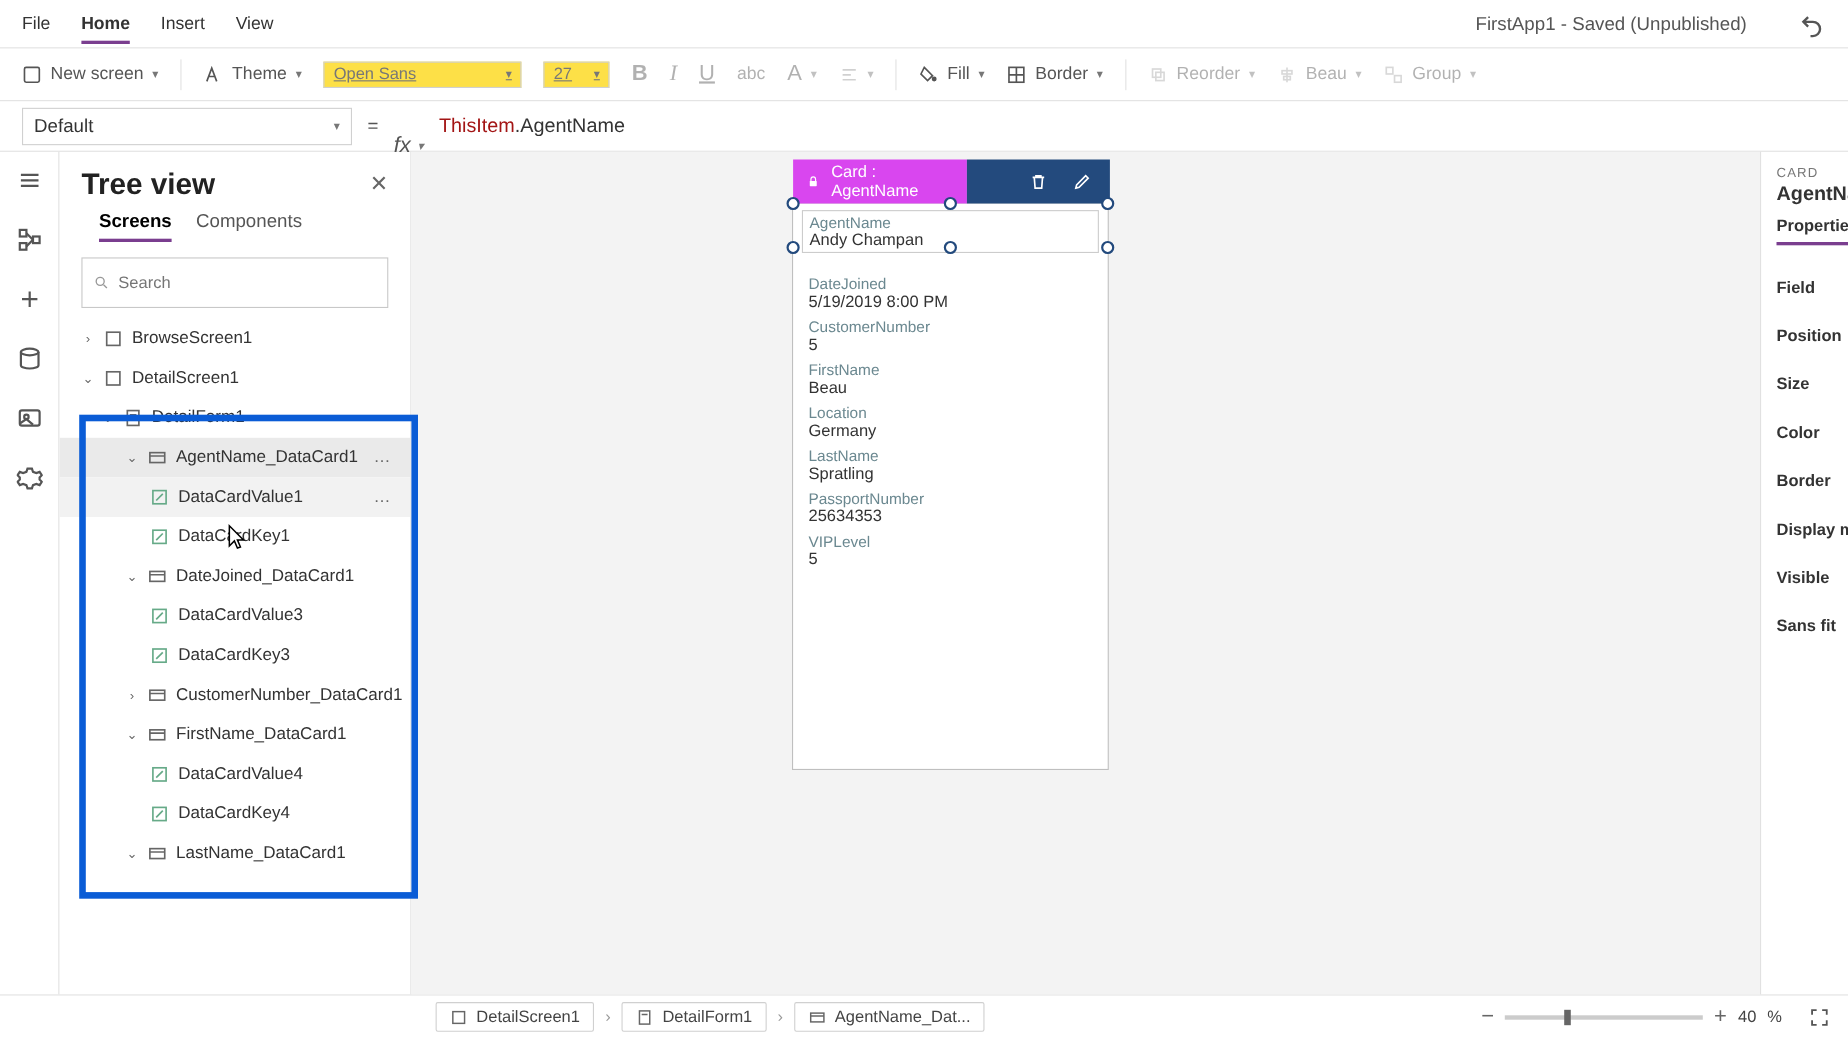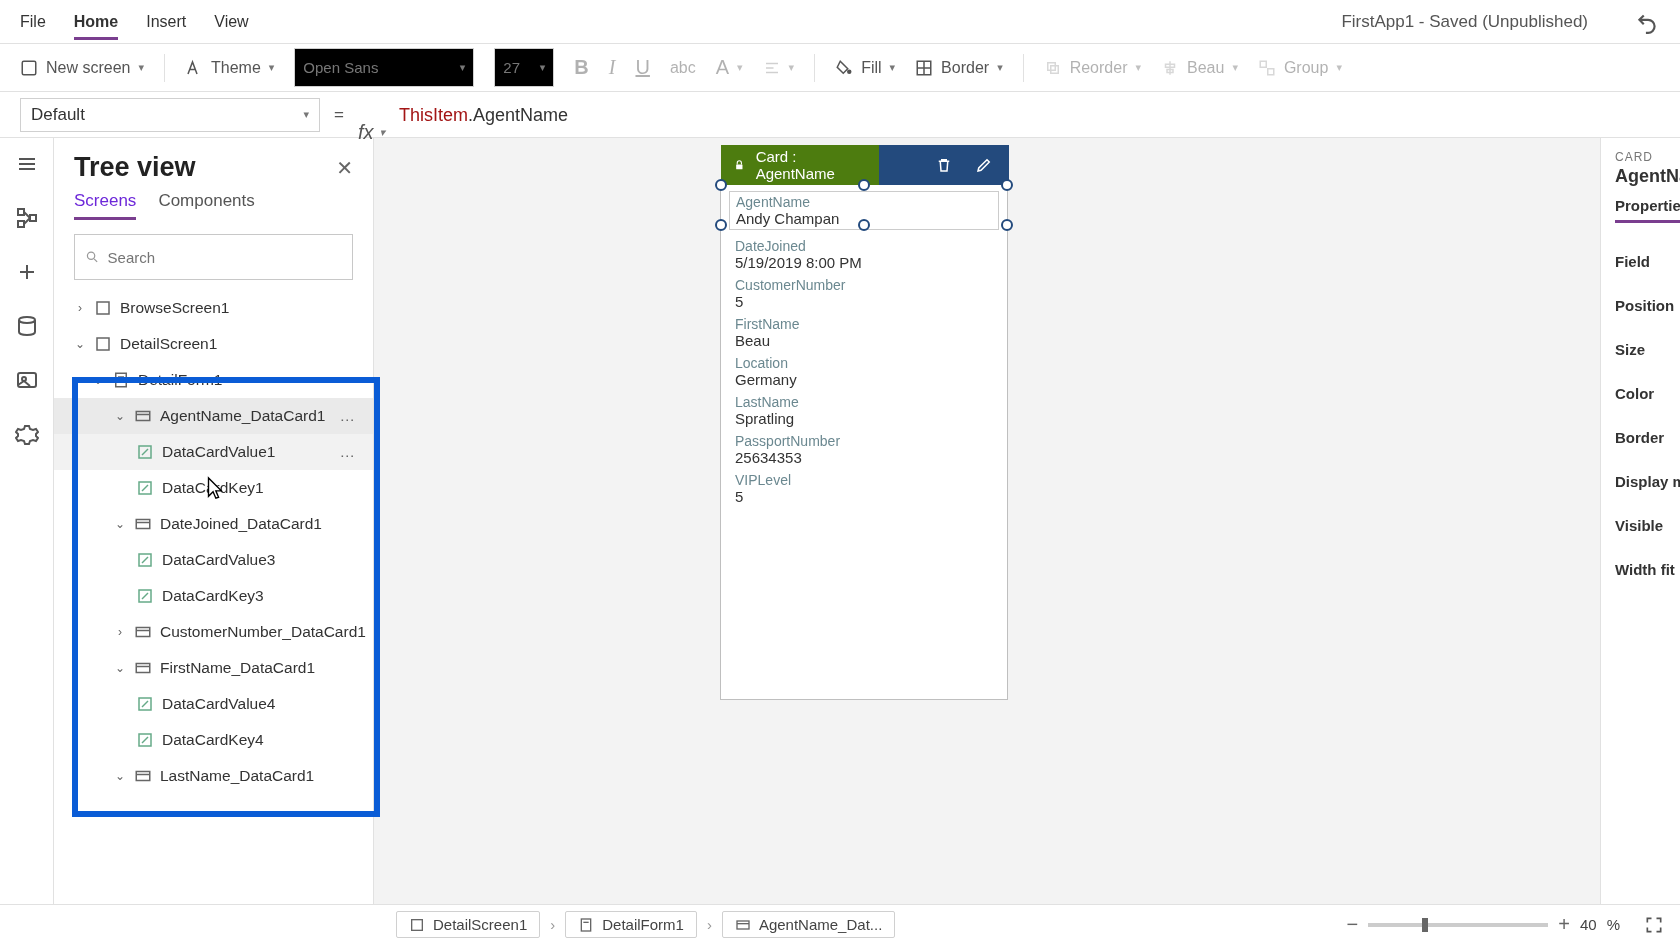--- a/index.html
+++ b/index.html
@@ -12,21 +12,21 @@
 .menubar .spacer { flex: 1; }
 .menubar .app-title { font-size: 17px; color: #555; }
 .menubar .undo-icon { width: 26px; height: 26px; }
 
 
 .toolbar { height: 48px; display: flex; align-items: center; border-bottom: 1px solid #e1e1e1; padding: 0 20px; gap: 20px; color: #555; font-size: 16px; }
 .toolbar .sep { width: 1px; height: 28px; background: #e1e1e1; }
 .toolbar .btn { display: flex; align-items: center; gap: 8px; cursor: pointer; }
 .toolbar .btn.disabled { opacity: 0.45; }
 .toolbar .icon { width: 18px; height: 18px; }
-.toolbar select, .toolbar .select { border: 1px solid #d0d0d0; height: 39px; padding: 0 8px; font-size: 15px; color: #777; background: #000000; }
+.toolbar select, .toolbar .select { border: 1px solid #d0d0d0; height: 24px; padding: 0 8px; font-size: 15px; color: #777; background: #fde047; text-decoration: underline; }
 .toolbar .select.font { width: 180px; display: flex; align-items: center; justify-content: space-between; }
 .toolbar .select.size { width: 60px; display: flex; align-items: center; justify-content: space-between; }
 .chev { font-size: 11px; color: #777; }
 
 
 .formula-bar { height: 46px; display: flex; align-items: center; border-bottom: 1px solid #e1e1e1; padding: 0 20px; gap: 14px; font-size: 17px; }
 .formula-bar .prop-select { width: 300px; height: 34px; border: 1px solid #d0d0d0; display: flex; align-items: center; justify-content: space-between; padding: 0 10px; color: #333; }
 .formula-bar .eq { color: #555; }
 .formula-bar .fx { display: flex; align-items: center; gap: 6px; color: #555; font-style: italic; font-family: serif; font-size: 20px; margin-top: 36px; }
 .formula-bar .formula { font-family: Consolas, monospace; font-size: 18px; }
@@ -38,53 +38,53 @@
 .left-rail { width: 54px; border-right: 1px solid #e1e1e1; display: flex; flex-direction: column; align-items: center; padding-top: 14px; gap: 30px; }
 .left-rail .rail-icon { width: 24px; height: 24px; color: #555; cursor: pointer; }
 
 
 .tree-panel { width: 320px; border-right: 1px solid #e1e1e1; display: flex; flex-direction: column; position: relative; }
 .tree-header { display: flex; align-items: center; justify-content: space-between; padding: 14px 20px 8px 20px; }
 .tree-header h2 { font-size: 27px; font-weight: 600; color: #222; }
 .tree-header .close { font-size: 20px; color: #666; cursor: pointer; }
 .tree-tabs { display: flex; gap: 22px; padding: 0 20px 10px 20px; font-size: 17px; color: #555; }
 .tree-tabs .tab { cursor: pointer; padding-bottom: 6px; }
-.tree-tabs .tab.active { color: #6d28d9; font-weight: 400; border-bottom: 3px solid #7a3e8f; }
+.tree-tabs .tab.active { color: #000000; font-weight: 700; border-bottom: 3px solid #7a3e8f; margin-left: 16px; }
 .tree-search { margin: 4px 20px 10px 20px; border: 1px solid #c8c8c8; height: 46px; display: flex; align-items: center; padding: 0 10px; gap: 8px; }
 .tree-search input { border: none; outline: none; width: 100%; font-size: 15px; color: #666; }
 
 .tree { flex: 1; overflow: auto; font-size: 15.5px; color: #333; }
 .tree .row { display: flex; align-items: center; height: 36px; padding-left: 20px; gap: 8px; cursor: pointer; position: relative; }
 .tree .row.hover { background: #f2f2f2; }
 .tree .row.selected { background: #eaeaea; }
 .tree .more { position: absolute; right: 16px; color: #666; letter-spacing: 2px; }
 .tree .caret { width: 12px; text-align: center; color: #666; font-size: 12px; }
 .tree .node-icon { width: 18px; height: 18px; flex-shrink: 0; }
 .tree .ind1 { padding-left: 38px; }
 .tree .ind2 { padding-left: 60px; }
 .tree .ind3 { padding-left: 82px; }
 
 .highlight-box { position: absolute; left: 72px; top: 377px; width: 308px; height: 440px; border: 6px solid #0a5cd6; pointer-events: none; }
 
 
 .canvas { flex: 1; background: #f3f3f3; position: relative; overflow: hidden; }
 .phone { position: absolute; left: 346px; top: 46px; width: 288px; height: 516px; background: #fff; border: 1px solid #bfbfbf; }
-.card-header { height: 40px; background: #4d7c0f; color: #fff; display: flex; align-items: center; padding: 0 12px; gap: 10px; font-size: 15px; position: absolute; top: -40px; left: 0; width: 158px; }
+.card-header { height: 40px; background: #d946ef; color: #fff; display: flex; align-items: center; padding: 0 12px; gap: 10px; font-size: 15px; position: absolute; top: -40px; left: 0; width: 158px; }
 .card-actions { position: absolute; top: -40px; left: 158px; width: 130px; height: 40px; background: #234a7d; display: flex; align-items: center; justify-content: flex-end; gap: 22px; padding-right: 16px; }
 .card-actions .act { width: 18px; height: 18px; color: #fff; cursor: pointer; }
 .sel-handles { position: absolute; top: -6px; left: -6px; right: -6px; height: 52px; pointer-events: none; }
 .handle { position: absolute; width: 12px; height: 12px; border: 2px solid #234a7d; background: #fff; border-radius: 50%; }
 .h-tl { top: 0; left: 0; } .h-tc { top: 0; left: 50%; margin-left: -6px; } .h-tr { top: 0; right: 0; }
 .h-bl { top: 40px; left: 0; } .h-bc { top: 40px; left: 50%; margin-left: -6px; } .h-br { top: 40px; right: 0; }
 
 .form-fields { padding: 8px 14px; font-size: 15px; }
 .form-fields .field { margin-bottom: 6px; }
 .form-fields .label { color: #6b8890; font-size: 14px; }
 .form-fields .value { color: #333; font-size: 15px; }
-.form-fields .field.selected { border: 1px solid #ccc; margin: -2px -6px 8px -6px; padding: 2px 6px; }
+.form-fields .field.selected { border: 1px solid #ccc; margin: -2px -6px 20px -6px; padding: 2px 6px; }
 
 
 .props { width: 80px; border-left: 1px solid #e1e1e1; overflow: hidden; padding: 12px 0 0 14px; font-size: 15px; color: #333; }
 .props .ptype { font-size: 12px; color: #777; letter-spacing: 1px; }
 .props .pname { font-size: 18px; font-weight: 600; margin: 2px 0 10px 0; white-space: nowrap; }
 .props .ptabs { display: flex; gap: 16px; font-size: 15px; margin-bottom: 16px; }
 .props .ptabs .pt { padding-bottom: 6px; cursor: pointer; }
 .props .ptabs .pt.active { font-weight: 600; border-bottom: 3px solid #7a3e8f; }
 .props .prow { height: 44px; display: flex; align-items: center; white-space: nowrap; font-weight: bold; }
 
@@ -470,21 +470,21 @@
       <span class="pt active">Properties</span>
     </div>
     <div id="prop-rows">
         <div class="prow">Field</div>
         <div class="prow">Position</div>
         <div class="prow">Size</div>
         <div class="prow">Color</div>
         <div class="prow">Border</div>
         <div class="prow">Display mo</div>
         <div class="prow">Visible</div>
-        <div class="prow">Width fit</div>
+        <div class="prow">Sans fit</div>
       </div>
   </div>
 </div>
 
 <div class="highlight-box"></div>
 
 <div class="footer">
   <div style="width:370px;"></div>
   <div class="crumb">
     <svg width="16" height="16" viewBox="0 0 24 24" fill="none" stroke="#666" stroke-width="2">

